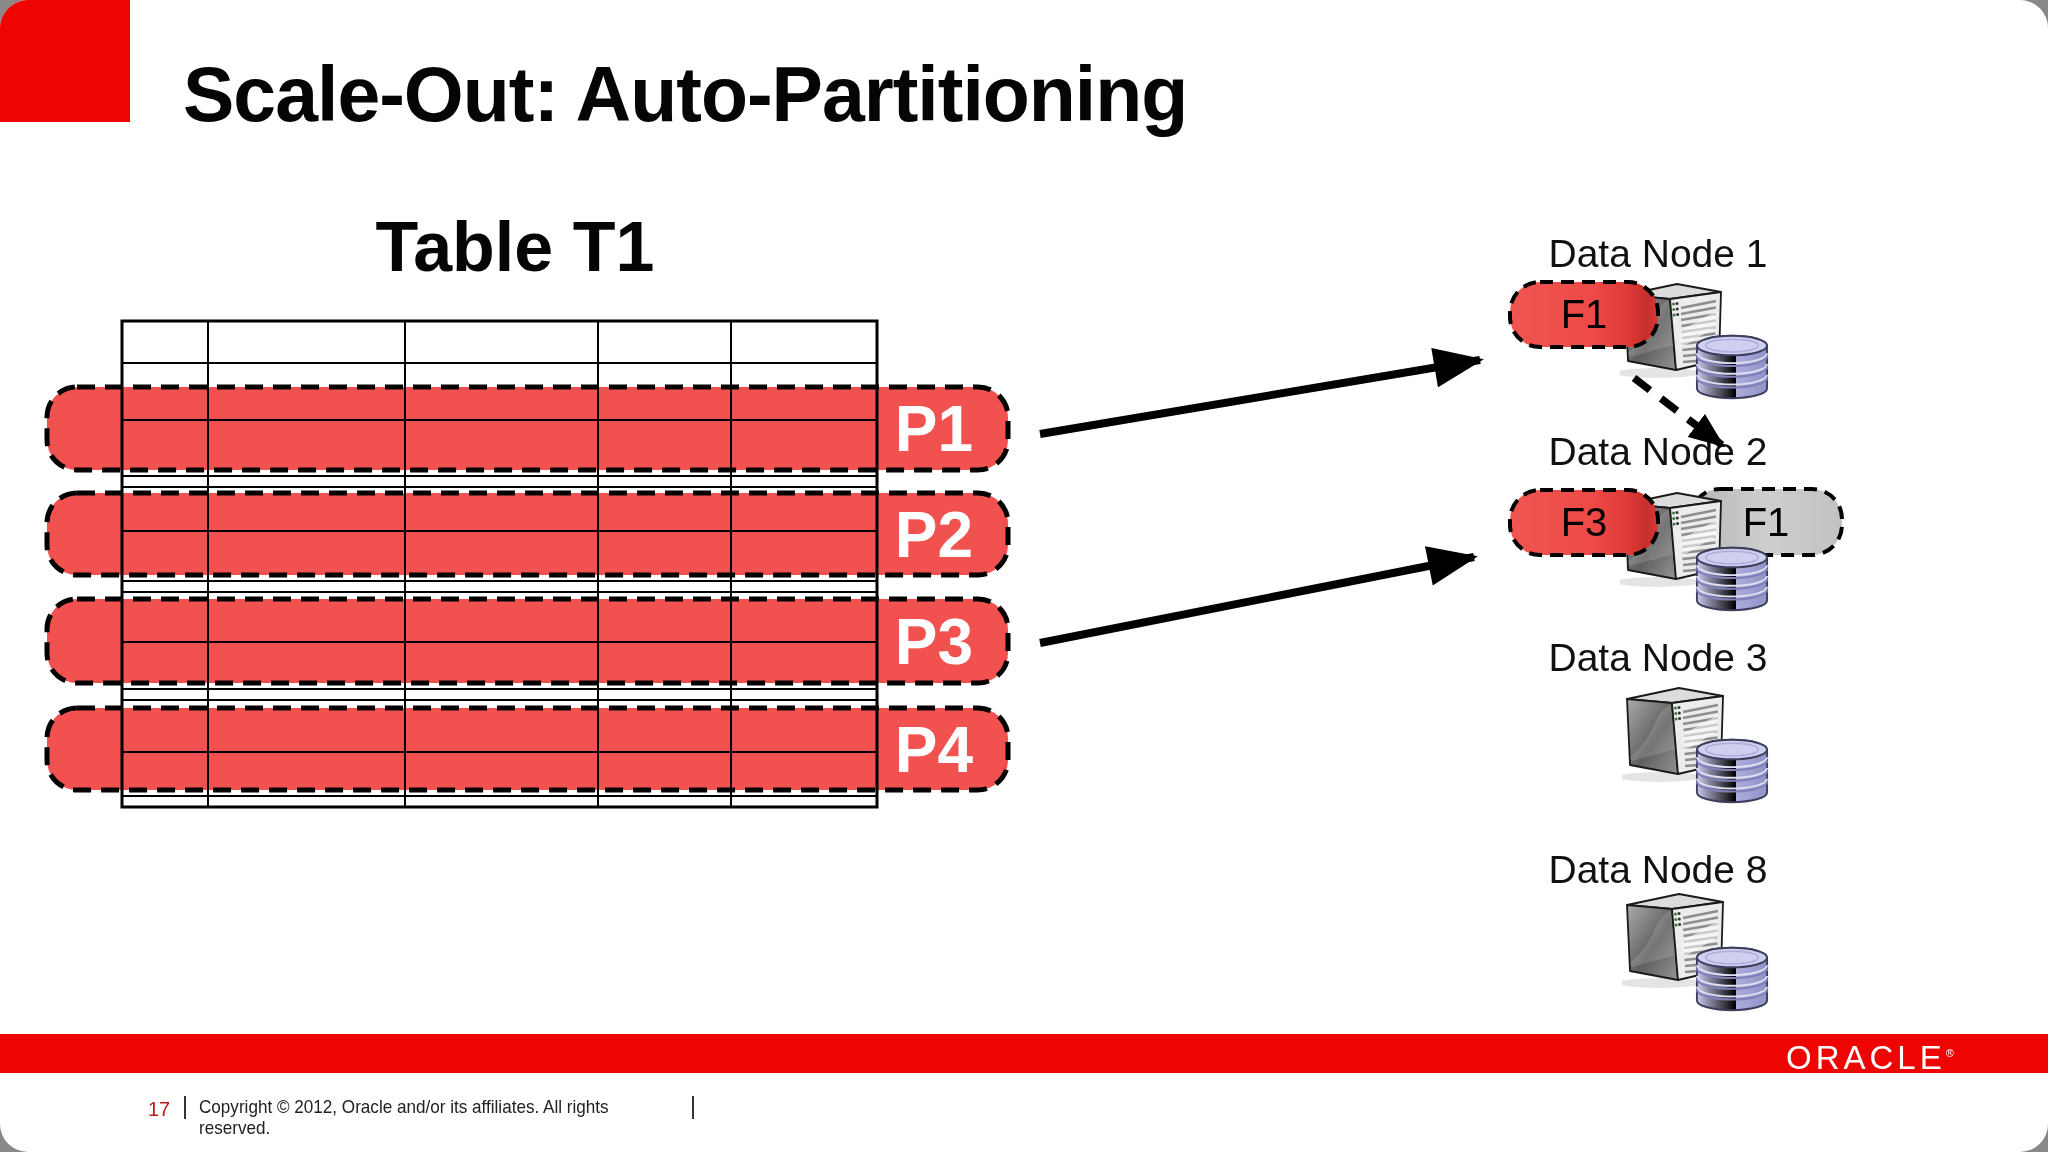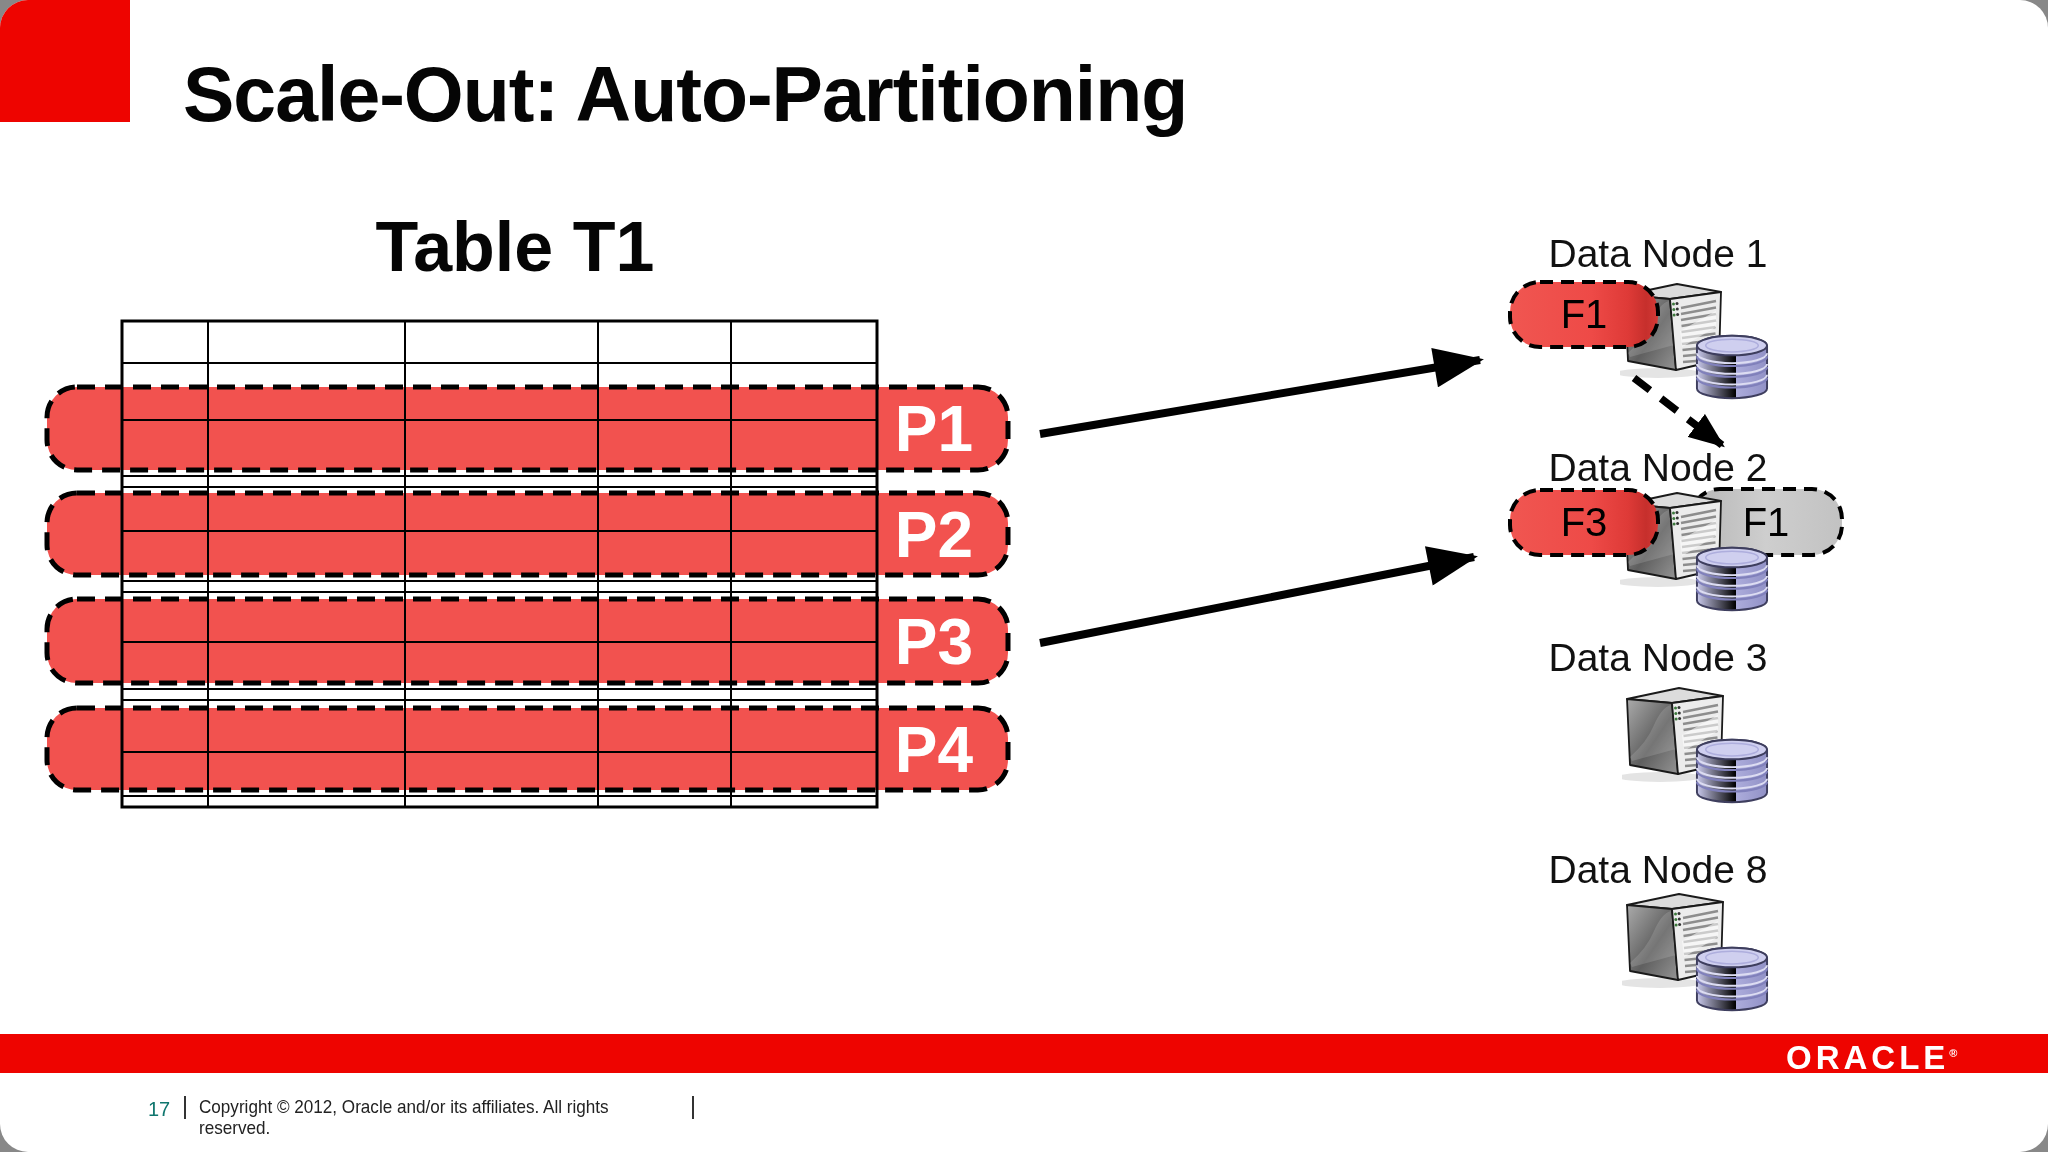--- a/index.html
+++ b/index.html
@@ -9,23 +9,23 @@
   #corner-square{left:0;top:0;width:130px;height:122px;background:#ee0400;}
   #slide-title{left:183px;top:50px;font-size:77px;font-weight:bold;color:#050505;
                letter-spacing:-1px;white-space:nowrap;}
   #table-title{left:365px;top:207px;width:300px;text-align:center;font-size:70px;
                font-weight:bold;color:#050505;white-space:nowrap;}
   svg{display:block;}
   .node-label{left:1508px;width:300px;text-align:center;font-size:39px;color:#111;
               white-space:nowrap;}
   #footer-bar{left:0;top:1034px;width:2048px;height:39px;background:#ee0400;}
   #oracle-logo{left:1786px;top:1039px;width:180px;color:#ffffff;font-size:33px;
-               font-weight:bold;letter-spacing:4px;white-space:nowrap;}
+               font-weight:normal;letter-spacing:4px;white-space:nowrap;}
   #oracle-logo sup{font-size:11px;letter-spacing:0;vertical-align:super;}
-  #page-number{left:148px;top:1098px;font-size:20px;color:#0f766e;}
+  #page-number{left:148px;top:1098px;font-size:20px;color:#b91c1c;}
   .vbar{width:2px;height:23px;background:#333;top:1096px;}
   #copyright{left:199px;top:1097px;font-size:19px;line-height:20.5px;color:#222;
              transform:scaleX(.90);transform-origin:left top;white-space:nowrap;}
 </style>
 </head>
 <body>
 
 <div id="stage">
 
   <svg width="0" height="0" style="position:absolute">
@@ -161,21 +161,21 @@
   <div class="abs node-label" style="top:232px">Data Node 1</div>
   <svg class="abs" style="left:1500px;top:270px" width="380" height="140">
     <use href="#server" x="120" y="13" width="102" height="95"></use>
     <use href="#dbcyl" x="195" y="63" width="74" height="68"></use>
     <g>
       <rect x="10" y="12" width="148" height="65" rx="30" fill="url(#fragRed)" stroke="#000" stroke-width="4" stroke-dasharray="13 8"></rect>
       <text x="84" y="58" text-anchor="middle" font-family="Liberation Sans, sans-serif" font-size="40" fill="#000">F1</text>
     </g>
   </svg>
 
-  <div class="abs node-label" style="top:446px">Data Node 2</div>
+  <div class="abs node-label" style="top:430px">Data Node 2</div>
   <svg class="abs" style="left:1500px;top:480px" width="380" height="140">
     <g>
       <rect x="190" y="9" width="152" height="66" rx="30" fill="url(#fragGray)" stroke="#000" stroke-width="4" stroke-dasharray="13 8"></rect>
       <text x="266" y="56" text-anchor="middle" font-family="Liberation Sans, sans-serif" font-size="40" fill="#000">F1</text>
     </g>
     <use href="#server" x="120" y="12" width="102" height="95"></use>
     <use href="#dbcyl" x="195" y="65" width="74" height="68"></use>
     <g>
       <rect x="10" y="10" width="148" height="65" rx="30" fill="url(#fragRed)" stroke="#000" stroke-width="4" stroke-dasharray="13 8"></rect>
       <text x="84" y="56" text-anchor="middle" font-family="Liberation Sans, sans-serif" font-size="40" fill="#000">F3</text>

